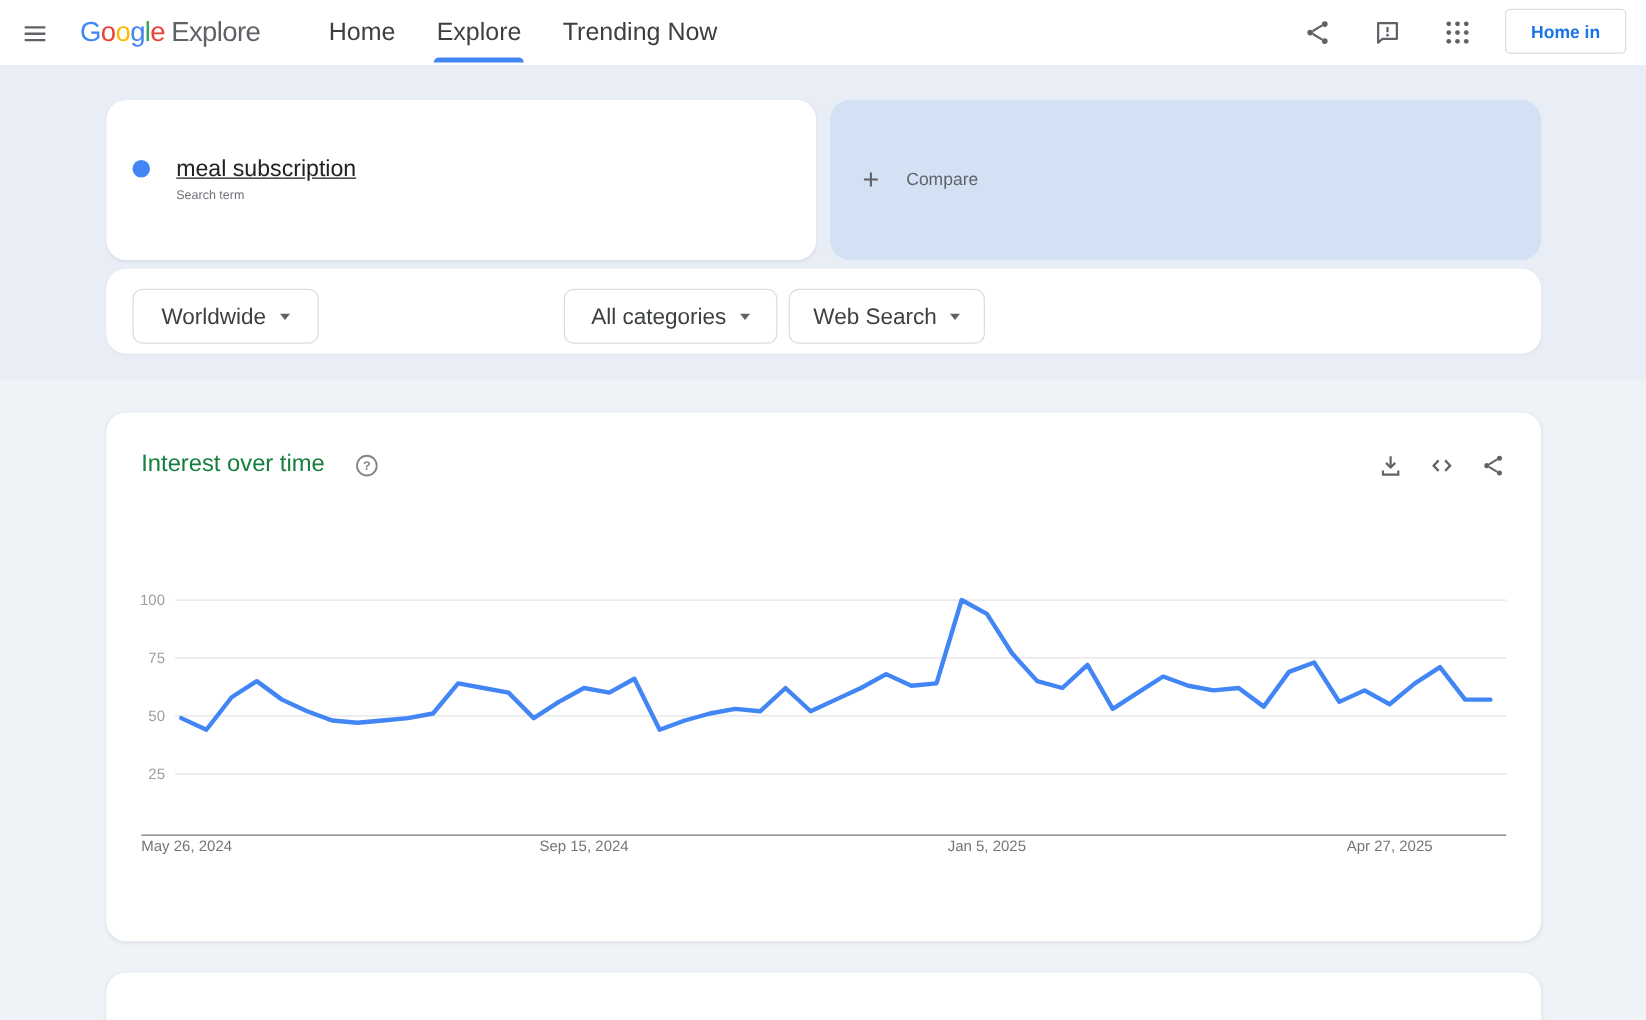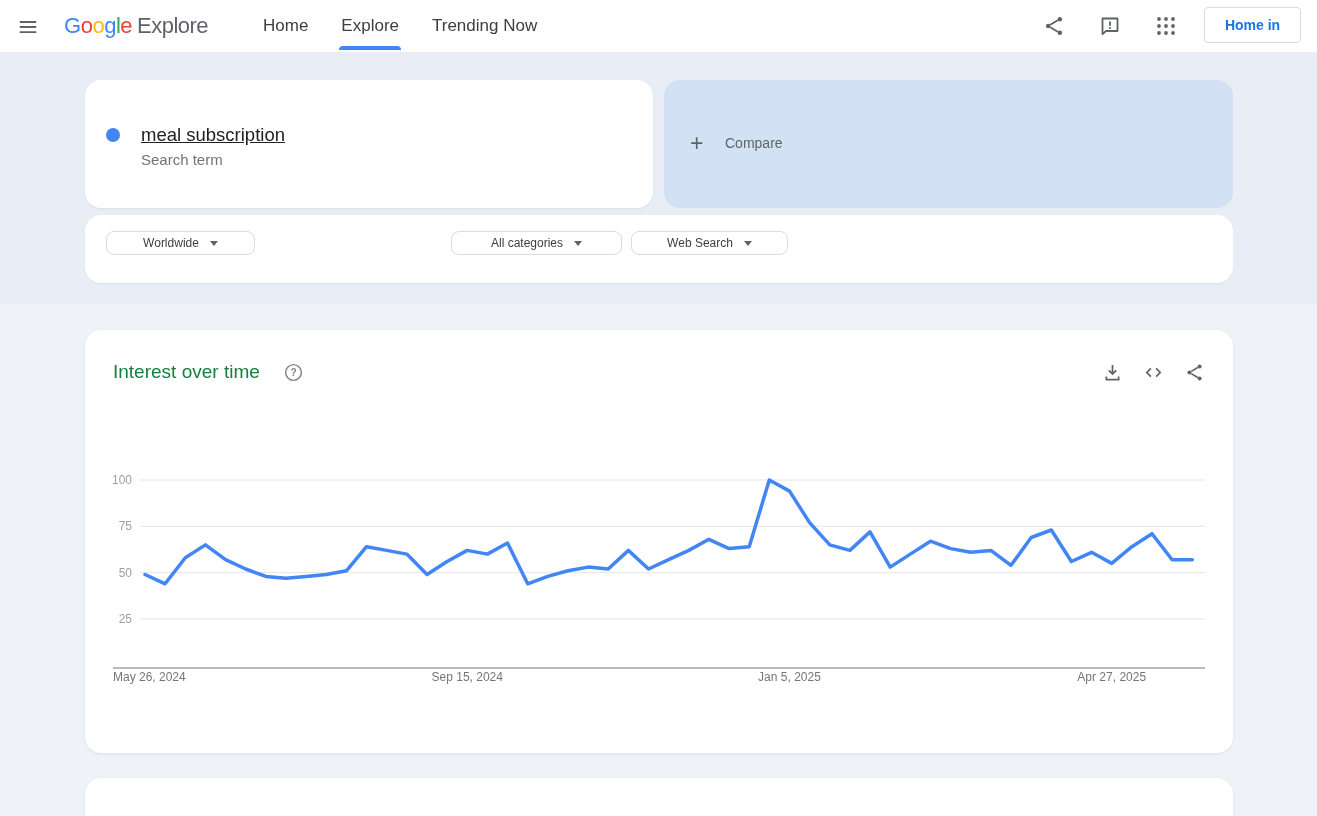--- a/index.html
+++ b/index.html
@@ -7,38 +7,38 @@
   body {
     position:relative; overflow:hidden; background:#ffffff;
     font-family:"Liberation Sans", sans-serif; color:#202124;
   }
   
   .header { position:absolute; left:0; top:0; width:1317px; height:52px; background:#fff; z-index:3; }
   .menu-btn { position:absolute; left:14px; top:14px; width:28px; height:26px; display:flex; align-items:center; justify-content:center; cursor:pointer; background:none; border:none; }
   .logo { position:absolute; left:64px; top:0; height:52px; display:flex; align-items:center; font-size:22px; letter-spacing:-0.5px; cursor:pointer; }
   .logo .suffix { color:#5f6368; margin-left:5px; }
   .nav { position:absolute; left:263px; top:0; height:52px; display:flex; gap:33px; align-items:center; }
-  .nav-item { position:relative; height:48px; display:flex; align-items:center; font-size:17px; color:#3c4043; cursor:pointer; }
+  .nav-item { position:relative; height:48px; display:flex; align-items:center; font-size:20px; color:#3c4043; cursor:pointer; }
   .nav-underline { position:absolute; left:-2px; right:-2px; bottom:0; height:4px; background:#4285f4; border-radius:4px 4px 0 0; }
   .hdr-icons { position:absolute; right:0; top:0; height:52px; display:flex; align-items:center; }
   .hdr-icon { width:24px; height:24px; margin-right:32px; cursor:pointer; }
   .hdr-icon.apps { margin-right:26px; }
   .signin { position:absolute; left:1204px; top:7px; width:97px; height:36px; background:#fff; border:1px solid #dadce0; border-radius:4px; color:#1a73e8; font-size:14px; font-weight:bold; display:flex; align-items:center; justify-content:center; cursor:pointer; }
   
   .hero { position:absolute; left:0; top:52px; width:1317px; height:252px; background:#e9edf5; }
   .page-lower { position:absolute; left:0; top:304px; width:1317px; height:512px; background:#eff2f7; }
   .term-card { position:absolute; left:85px; top:80px; width:568px; height:128px; background:#fff; border-radius:16px; box-shadow:0 1px 2px rgba(60,64,67,.08); cursor:pointer; }
   .term-dot { position:absolute; left:21px; top:48px; width:14px; height:14px; border-radius:50%; background:#4285f4; }
   .term-title { position:absolute; left:56px; top:44px; font-size:18.5px; color:#202124;text-decoration:underline; }
-  .term-sub { position:absolute; left:56px; top:71px; font-size:15px; color:#70757a; }
+  .term-sub { position:absolute; left:56px; top:71px; font-size:10px; color:#70757a; }
   .compare-card { position:absolute; left:664px; top:80px; width:569px; height:128px; background:#d3e1f4; border-radius:16px; cursor:pointer; }
   .compare-plus { position:absolute; left:26px; top:52px; font-size:23px; color:#5f6368; line-height:23px; }
   .compare-label { position:absolute; left:61px; top:55px; font-size:14px; color:#5f6368; }
   .filter-card { position:absolute; left:85px; top:215px; width:1148px; height:68px; background:#fff; border-radius:16px; box-shadow:0 1px 2px rgba(60,64,67,.06); }
-  .filter-btn { position:absolute; top:16px; height:24px; background:#fff; border:1px solid #dadce0; border-radius:8px; display:flex; align-items:center; justify-content:center; gap:11px; font-size:12px; color:#3c4043; cursor:pointer; }
+  .filter-btn { position:absolute; top:16px; height:44px; background:#fff; border:1px solid #dadce0; border-radius:8px; display:flex; align-items:center; justify-content:center; gap:11px; font-size:18px; color:#3c4043; cursor:pointer; }
   .caret { width:0; height:0; border-left:4.5px solid transparent; border-right:4.5px solid transparent; border-top:5.5px solid #5f6368; }
   .fb-0 { left:21px;  width:149px; }
   .fb-1 { left:180px; width:178px; }
   .fb-2 { left:366px; width:171px; }
   .fb-3 { left:546px; width:157px; }
   
   .chart-card { position:absolute; left:85px; top:330px; width:1148px; height:423px; background:#fff; border-radius:16px; box-shadow:0 1px 3px rgba(60,64,67,.1); }
   .chart-title { position:absolute; left:28px; top:31px; font-size:19px; color:#15803d; }
   .help-icon { position:absolute; left:198px; top:32px; width:21px; height:21px; cursor:pointer; }
   .chart-tools { position:absolute; right:28px; top:32px; display:flex; gap:20px; }

